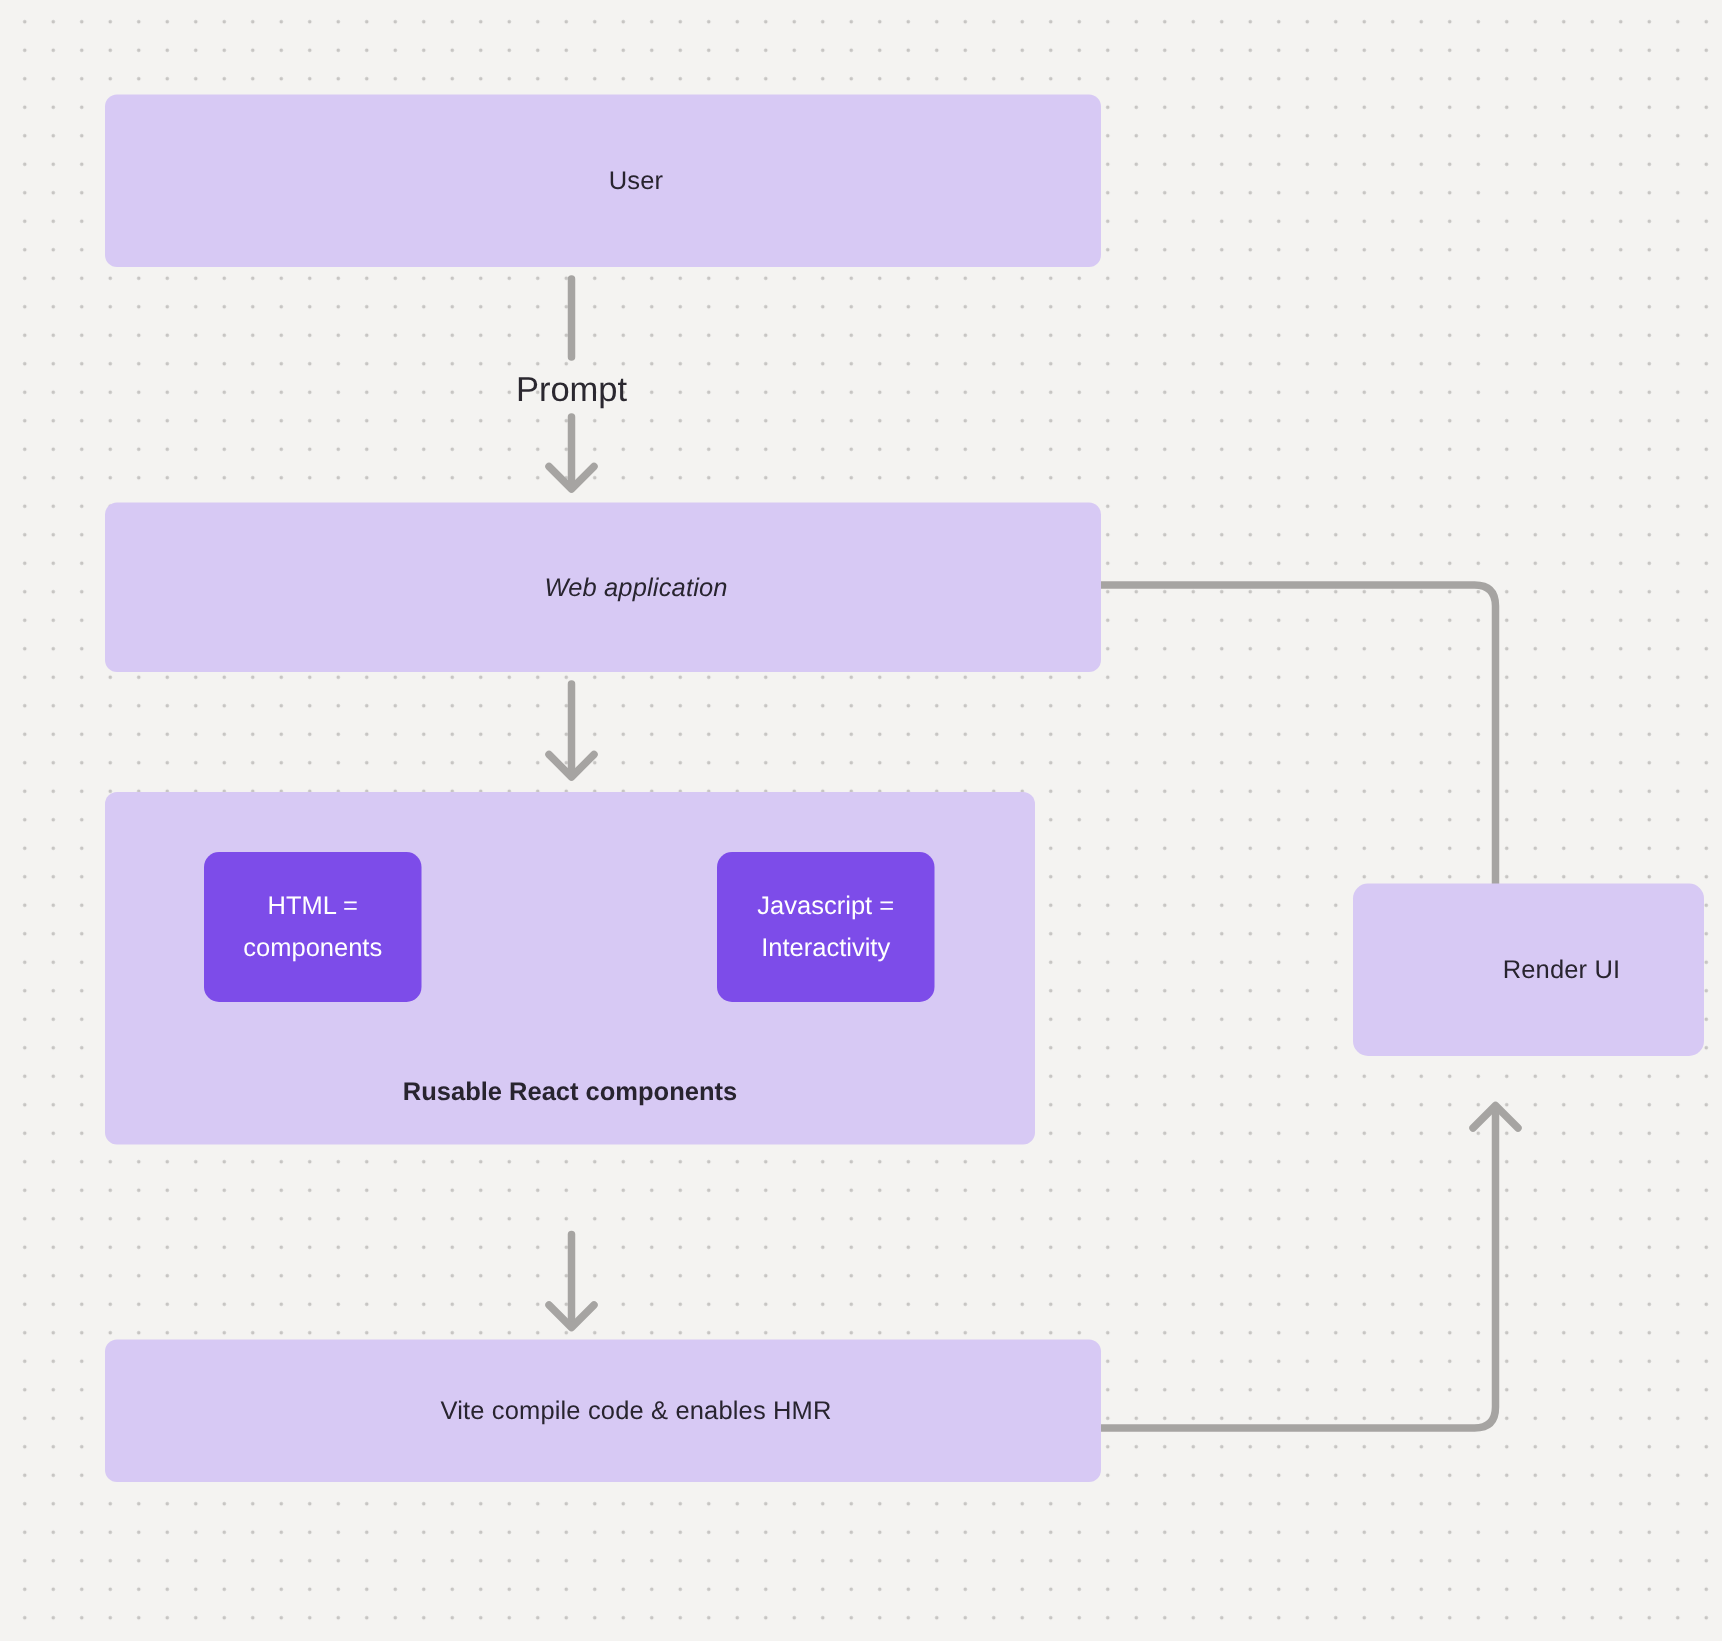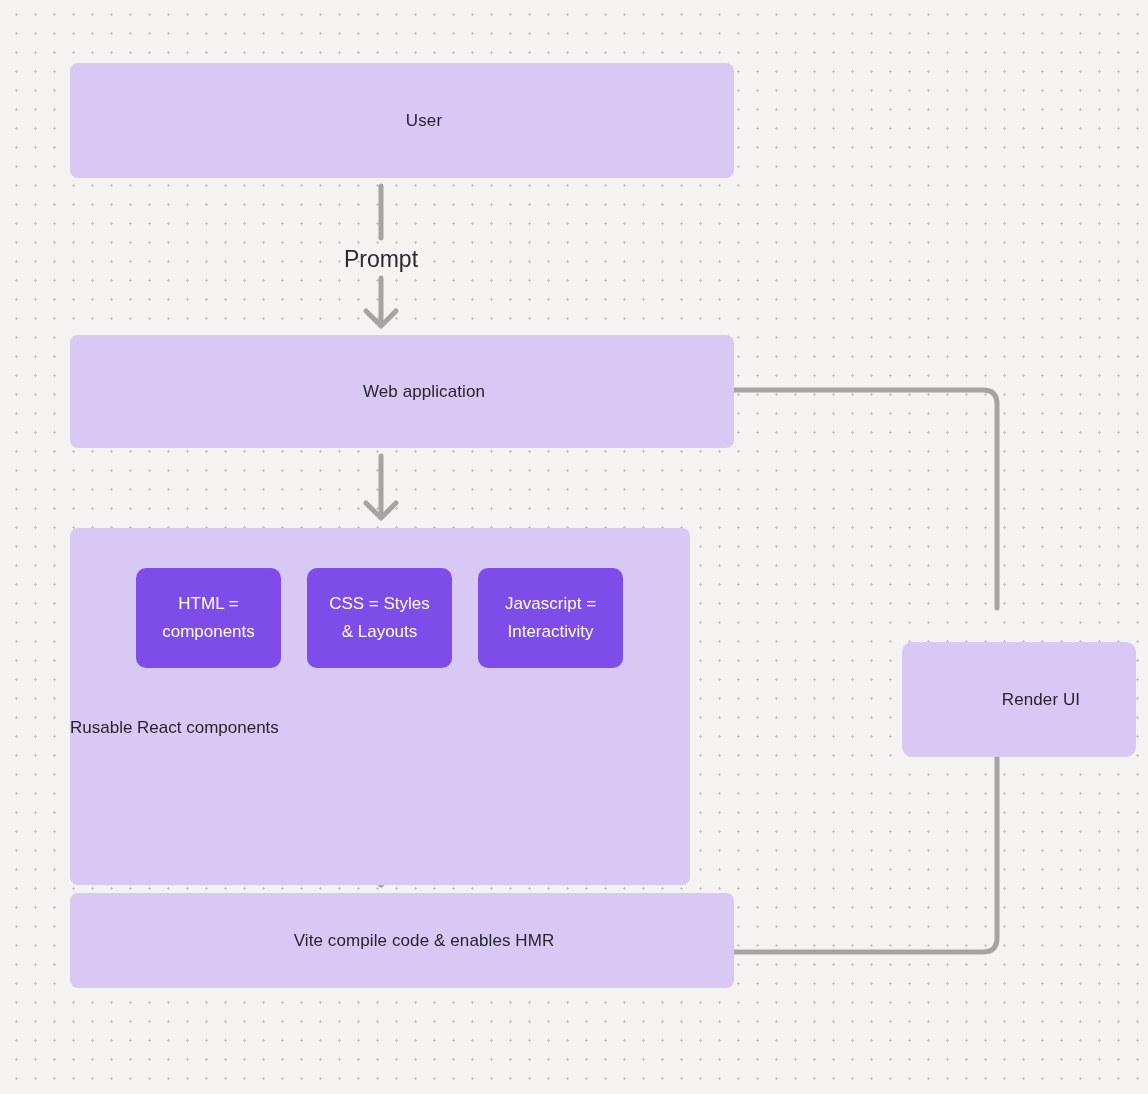--- a/index.html
+++ b/index.html
@@ -23,26 +23,26 @@
     display: flex;
     align-items: center;
     justify-content: center;
     color: #28242f;
     font-size: 17px;
     font-weight: 500;
     letter-spacing: 0.1px;
     padding-left: 44px;
   }
   .node-user   { left: 70px;  top: 63px;  width: 620px; height: 115px; }
-  .node-webapp { left: 70px;  top: 335px; width: 620px; height: 113px; }
+  .node-webapp { left: 70px;  top: 335px; width: 620px; height: 113px; font-style: italic; }
   .node-vite   { left: 70px;  top: 893px; width: 620px; height: 95px; }
-  .node-render { left: 902px; top: 642px; width: 190px; height: 115px; border-radius: 10px; }
+  .node-render { left: 902px; top: 589px; width: 190px; height: 115px; border-radius: 10px; }
   .group {
     position: absolute;
-    left: 70px; top: 528px; width: 620px; height: 357px;
+    left: 70px; top: 528px; width: 620px; height: 235px;
     background: #d7c9f4;
     border-radius: 8px;
   }
   .chip {
     position: absolute;
     top: 40px; width: 145px; height: 100px;
     background: #7d4ce9;
     border-radius: 10px;
     display: flex;
     flex-direction: column;
@@ -53,24 +53,24 @@
     font-weight: 500;
     line-height: 28px;
     text-align: center;
   }
   .chip-html { left: 66px; }
   .chip-css  { left: 237px; }
   .chip-js   { left: 408px; align-items: center; }
   .group-caption {
     position: absolute;
     left: 0; right: 0; top: 190px;
-    text-align: left;
+    text-align: center;
     color: #28242f;
     font-size: 17px;
-    font-weight: 400;
+    font-weight: 700;
   }
   .edge-label {
     position: absolute;
     left: 321px; top: 246px; width: 120px;
     text-align: center;
     color: #2b2830;
     font-size: 23px;
     font-weight: 500;
   }
   svg.wires {
@@ -118,24 +118,20 @@
 
   <div class="node node-webapp">
     <span>Web application</span>
   </div>
 
   <div class="group">
     <div class="chip chip-html">
       <span>HTML =</span>
       <span>components</span>
     </div>
-    <div class="chip chip-css">
-      <span>CSS = Styles</span>
-      <span>&amp; Layouts</span>
-    </div>
     <div class="chip chip-js">
       <span>Javascript =</span>
       <span>Interactivity</span>
     </div>
     <div class="group-caption">Rusable React components</div>
   </div>
 
   <div class="node node-vite">
     <span>Vite compile code &amp; enables HMR</span>
   </div>

